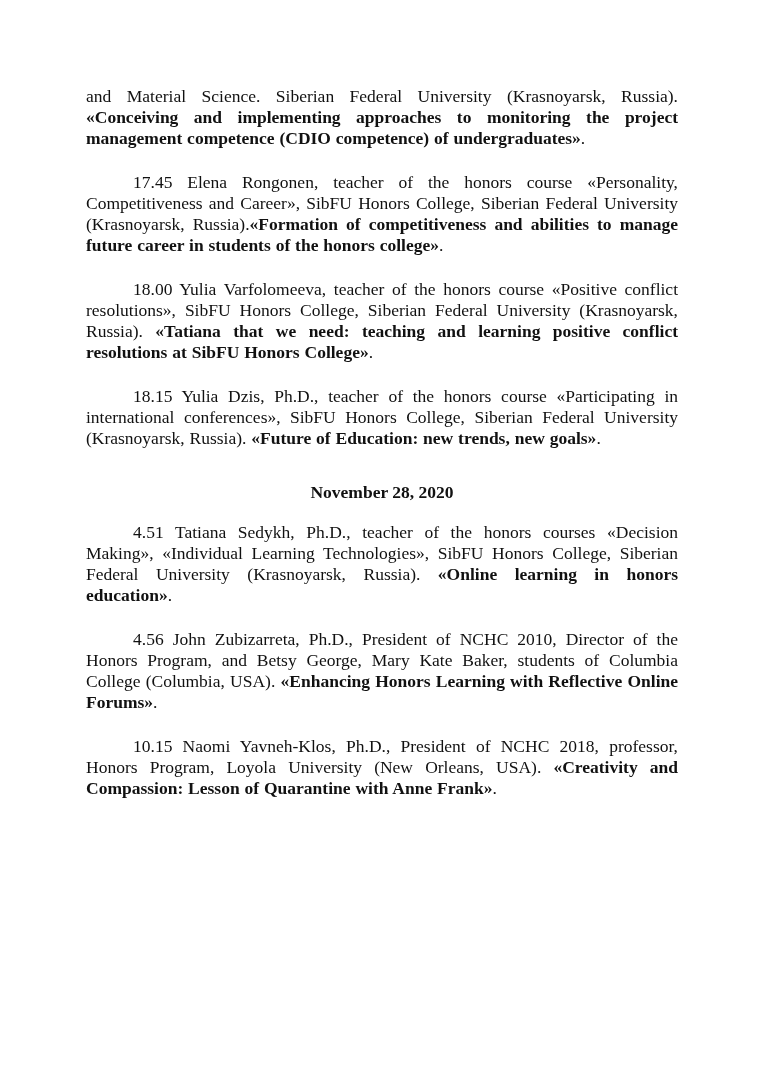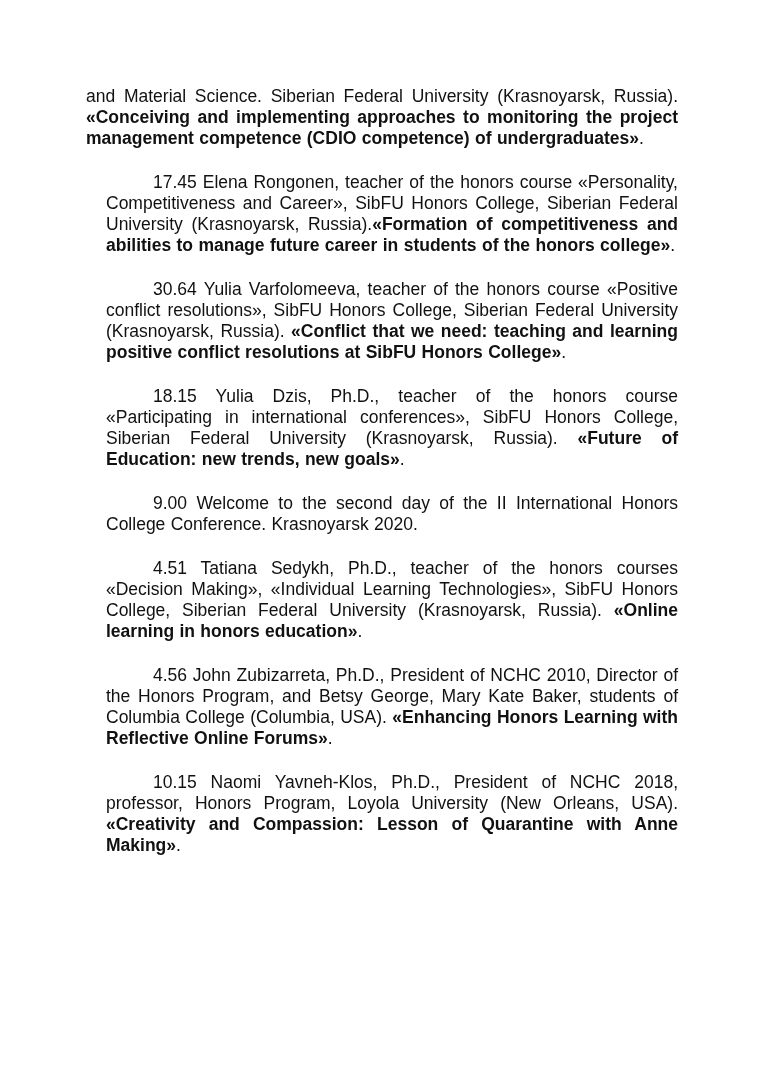--- a/index.html
+++ b/index.html
@@ -5,42 +5,41 @@
   html, body {
     margin: 0;
     padding: 0;
     background: #ffffff;
   }
   .page {
     position: relative;
     width: 764px;
     height: 856px;
     background: #ffffff;
-    font-family: Liberation Sans, sans-serif;
+    font-family: Liberation Serif, serif;
     color: #111111;
     overflow: hidden;
   }
   .content {
     position: absolute;
     left: 86px;
     top: 86px;
     width: 592px;
   }
   .para {
     margin: 0 0 23px 0;
     font-size: 17.5px;
     line-height: 21px;
     text-align: justify;
     hyphens: auto;
     -webkit-hyphens: auto;
     word-spacing: 0.5px;
   }
   .para.indent {
     text-indent: 47px;
-    margin-left: 20px;
   }
   .bold {
     font-weight: bold;
   }
   .heading {
     margin: 33px 0 19px 0;
     font-size: 17.5px;
     line-height: 21px;
     font-weight: bold;
     text-align: center;
@@ -55,24 +54,24 @@
   }
 </style>
 </head>
 <body>
 
 <div class="page">
   <div class="content">
     <div>
         <p class="para"><span>and Material Science. Siberian Federal University (Krasnoyarsk, Russia). </span><span class="bold">«Conceiving and implementing approaches to monitoring the project management competence (CDIO competence) of undergraduates»</span><span>.</span></p>
         <p class="para indent"><span>17.45 Elena Rongonen, teacher of the honors course «Personality, Competitiveness and Career», SibFU Honors College, Siberian Federal University (Krasnoyarsk, Russia).</span><span class="bold">«Formation of competitiveness and abilities to manage future career in students of the honors college»</span><span>.</span></p>
-        <p class="para indent"><span>30.64 Yulia Varfolomeeva, teacher of the honors course «Positive conflict resolutions», SibFU Honors College, Siberian Federal University (Krasnoyarsk, Russia). </span><span class="bold">«Conflict that we need: teaching and learning positive conflict resolutions at SibFU Honors College»</span><span>.</span></p>
+        <p class="para indent"><span>18.00 Yulia Varfolomeeva, teacher of the honors course «Positive conflict resolutions», SibFU Honors College, Siberian Federal University (Krasnoyarsk, Russia). </span><span class="bold">«Tatiana that we need: teaching and learning positive conflict resolutions at SibFU Honors College»</span><span>.</span></p>
         <p class="para indent"><span>18.15 Yulia Dzis, Ph.D., teacher of the honors course «Participating in international conferences», SibFU Honors College, Siberian Federal University (Krasnoyarsk, Russia). </span><span class="bold">«Future of Education: new trends, new goals»</span><span>.</span></p>
       </div>
+    <h2 class="heading">November 28, 2020</h2>
     <div>
-        <p class="para indent"><span>9.00 Welcome to the second day of the II International Honors College Conference. Krasnoyarsk 2020.</span></p>
         <p class="para indent"><span>4.51 Tatiana Sedykh, Ph.D., teacher of the honors courses «Decision Making», «Individual Learning Technologies», SibFU Honors College, Siberian Federal University (Krasnoyarsk, Russia). </span><span class="bold">«Online learning in honors education»</span><span>.</span></p>
         <p class="para indent"><span>4.56 John Zubizarreta, Ph.D., President of NCHC 2010, Director of the Honors Program, and Betsy George, Mary Kate Baker, students of Columbia College (Columbia, USA). </span><span class="bold">«Enhancing Honors Learning with Reflective Online Forums»</span><span>.</span></p>
-        <p class="para indent"><span>10.15 Naomi Yavneh-Klos, Ph.D., President of NCHC 2018, professor, Honors Program, Loyola University (New Orleans, USA). </span><span class="bold">«Creativity and Compassion: Lesson of Quarantine with Anne Making»</span><span>.</span></p>
+        <p class="para indent"><span>10.15 Naomi Yavneh-Klos, Ph.D., President of NCHC 2018, professor, Honors Program, Loyola University (New Orleans, USA). </span><span class="bold">«Creativity and Compassion: Lesson of Quarantine with Anne Frank»</span><span>.</span></p>
       </div>
   </div>
   <div class="page-number">13</div>
 </div>
 
 </body></html>

